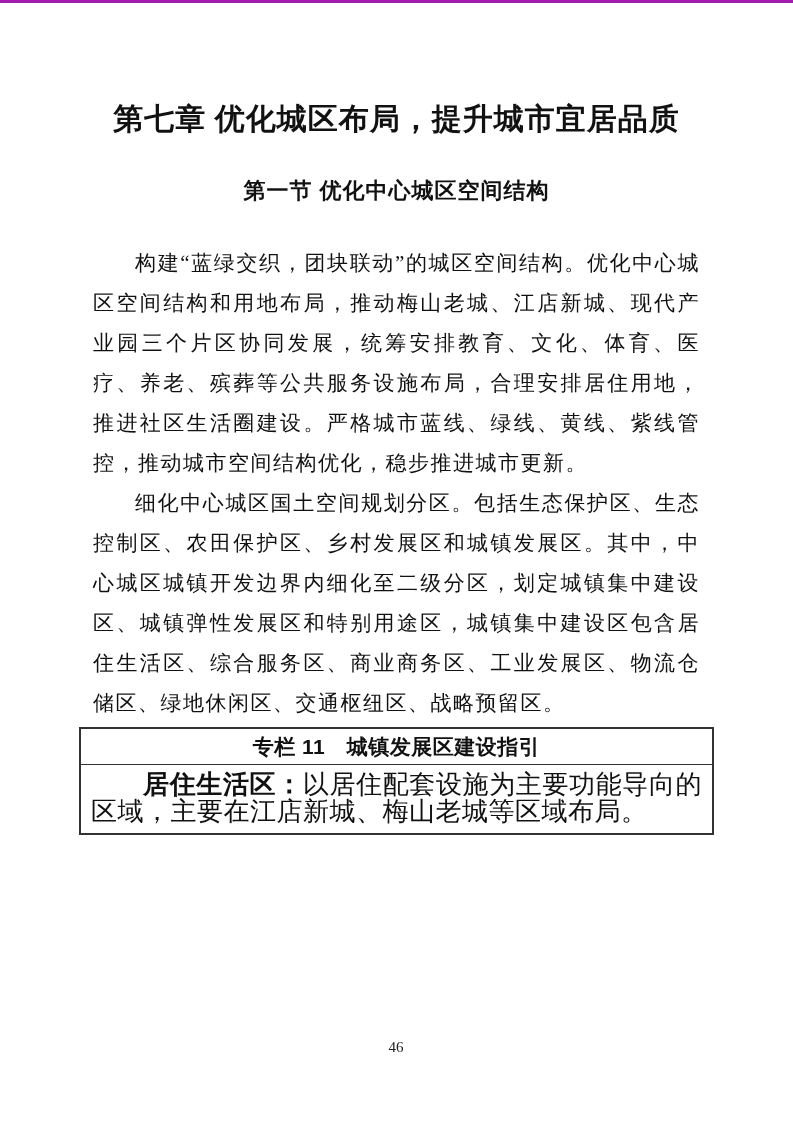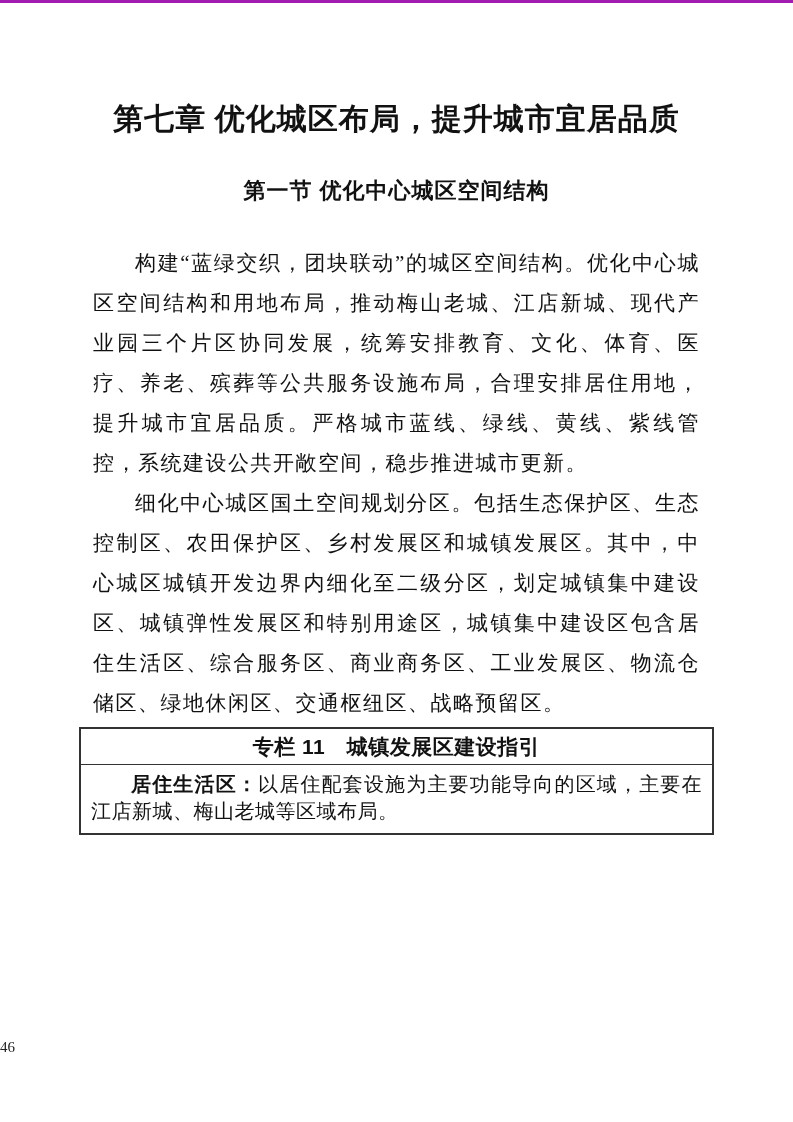--- a/index.html
+++ b/index.html
@@ -61,53 +61,53 @@
     justify-content: center;
     font-family: "Liberation Sans", "DejaVu Sans", sans-serif;
     font-size: 21px;
     font-weight: bold;
     letter-spacing: 0.5px;
   }
   .column-box-body {
     padding: 6px 10px 8px 10px;
   }
   .box-entry {
-    font-size: 20px;
+    font-size: 26px;
     line-height: 27px;
     text-align: justify;
     text-justify: inter-character;
     text-indent: 2em;
     letter-spacing: 0.5px;
   }
   .box-entry .term {
     font-family: "Liberation Sans", "DejaVu Sans", sans-serif;
     font-weight: bold;
   }
   .page-number {
     position: absolute;
     left: 0;
     right: 1px;
     top: 1036px;
-    text-align: left;
+    text-align: center;
     font-size: 15px;
     color: #222222;
   }
 </style>
 </head>
 <body>
 
 <div class="page">
   <div class="content">
 
     <h1 class="chapter-title">第七章 优化城区布局，提升城市宜居品质</h1>
 
 
     <h2 class="section-title">第一节 优化中心城区空间结构</h2>
 
-    <p class="body-para">构建“蓝绿交织，团块联动”的城区空间结构。优化中心城区空间结构和用地布局，推动梅山老城、江店新城、现代产业园三个片区协同发展，统筹安排教育、文化、体育、医疗、养老、殡葬等公共服务设施布局，合理安排居住用地，提升城市宜居品质。严格城市蓝线、绿线、黄线、紫线管控，系统建设公共开敞空间，稳步推进城市更新。</p>
+    <p class="body-para">构建“蓝绿交织，团块联动”的城区空间结构。优化中心城区空间结构和用地布局，推动梅山老城、江店新城、现代产业园三个片区协同发展，统筹安排教育、文化、体育、医疗、养老、殡葬等公共服务设施布局，合理安排居住用地，推进社区生活圈建设。严格城市蓝线、绿线、黄线、紫线管控，推动城市空间结构优化，稳步推进城市更新。</p>
 
     <p class="body-para">细化中心城区国土空间规划分区。包括生态保护区、生态控制区、农田保护区、乡村发展区和城镇发展区。其中，中心城区城镇开发边界内细化至二级分区，划定城镇集中建设区、城镇弹性发展区和特别用途区，城镇集中建设区包含居住生活区、综合服务区、商业商务区、工业发展区、物流仓储区、绿地休闲区、交通枢纽区、战略预留区。</p>
 
     <div class="column-box">
       <div class="column-box-header">专栏 11　城镇发展区建设指引</div>
       <div class="column-box-body">
         <p class="box-entry">
           <span class="term">居住生活区：</span><span>以居住配套设施为主要功能导向的区域，主要在江店新城、梅山老城等区域布局。</span>
         </p>
       </div>

